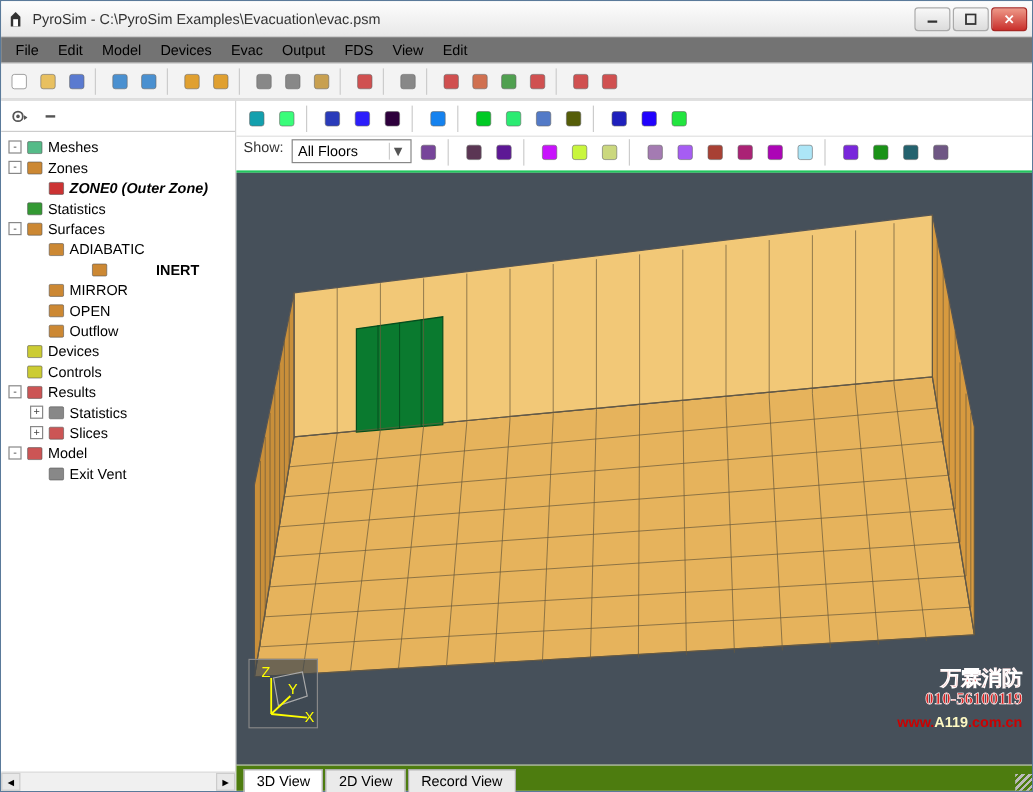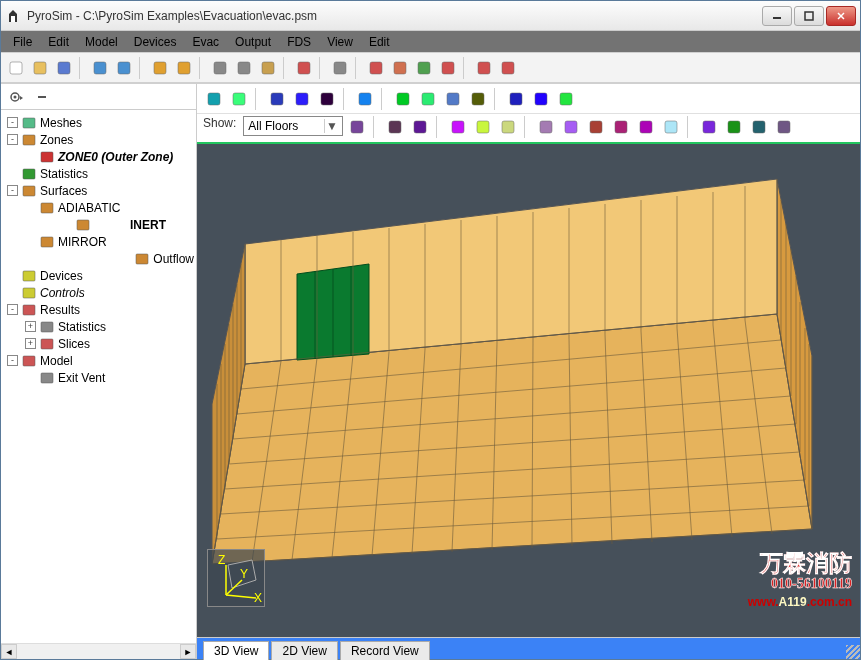--- a/index.html
+++ b/index.html
@@ -30,25 +30,25 @@
 .side-scroll .track { flex:1; }
 .main { flex: 1; display: flex; flex-direction: column; background: #fff; }
 .main-toolbar1 { height: 30px; display: flex; align-items: center; padding: 2px 6px; gap: 3px; border-bottom: 1px solid #e0e0e0; }
 .main-toolbar2 { height: 30px; display: flex; align-items: flex-start; padding: 2px 6px; gap: 3px; border-bottom: 2px solid #22c55e; }
 .show-label { margin-right: 4px; color: #333; }
 .combo { width: 100px; height: 20px; border: 1px solid #888; background: #fff; display: flex; align-items: center; padding: 0 4px; justify-content: space-between; font-size: 11px;}
 .combo .dd { width:14px; text-align:center; color:#555; border-left:1px solid #ccc;}
 .viewport { flex: 1; position: relative; background: #46505a; overflow: hidden; }
 .viewport svg { position: absolute; top: 0; left: 0; }
 .axis-gizmo { position: absolute; left: 10px; bottom: 30px; width: 58px; height: 58px; border: 1px solid #888; background: rgba(60,70,80,0.7); }
-.view-tabs { height: 22px; background: #3b82f6; display: flex; align-items: flex-end; padding-left: 6px; border-top: 1px solid #ccc; text-align: right; }
+.view-tabs { height: 22px; background: #4d7c0f; display: flex; align-items: flex-end; padding-left: 6px; border-top: 1px solid #ccc; text-align: right; }
 .view-tab { padding: 2px 10px; border: 1px solid #aaa; border-bottom: none; background: #eaeaea; margin-right: 2px; position: relative; top: 1px; }
 .view-tab.active { background: #fff; }
 .watermark { position:absolute; right:8px; bottom:26px; text-align:right; font-family: Arial; line-height:1.1; pointer-events:none; }
-.watermark .wm1 { color:#d22; font-size:23px; font-weight:bold; -webkit-text-stroke: 0.5px #fff; }
+.watermark .wm1 { color:#d22; font-size:17px; font-weight:bold; -webkit-text-stroke: 0.5px #fff; }
 .watermark .wm2 { color:#d22; font-size:14px; font-weight:bold;font-family:Liberation Serif, serif; -webkit-text-stroke: 0.5px #fff;}
 .watermark .wm3 { color:#c00; font-size:18px; font-weight:bold; }
 .watermark .wm3 .g { color:#fef9c3; }
 .corner-resize { position:absolute; right:1px; bottom:1px; width:14px; height:14px; background: repeating-linear-gradient(135deg,#bbb,#bbb 2px,transparent 2px,transparent 4px);}
 </style>
 </head>
 <body>
 
 <div class="window">
 
@@ -275,39 +275,48 @@
           </div>
           <div class="tree-row" style="padding-left: 22px;">
             <span class="noexp"></span>
             <span class="ic">
               <svg width="14" height="12">
                 <rect x="1" y="1" width="12" height="10" rx="1" fill="#c83" stroke="#555" stroke-width="0.5"></rect>
               </svg>
             </span>
             <span class="lbl">MIRROR</span>
           </div>
-          <div class="tree-row" style="padding-left: 22px; justify-content: flex-end;">
+          <div class="tree-row" style="padding-left: 22px;">
             <span class="noexp"></span>
             <span class="ic">
               <svg width="14" height="12">
                 <rect x="1" y="1" width="12" height="10" rx="1" fill="#c83" stroke="#555" stroke-width="0.5"></rect>
               </svg>
             </span>
+            <span class="lbl">OPEN</span>
+          </div>
+          <div class="tree-row" style="padding-left: 22px;">
+            <span class="noexp"></span>
+            <span class="ic">
+              <svg width="14" height="12">
+                <rect x="1" y="1" width="12" height="10" rx="1" fill="#c83" stroke="#555" stroke-width="0.5"></rect>
+              </svg>
+            </span>
             <span class="lbl">Outflow</span>
           </div>
           <div class="tree-row" style="padding-left: 4px;">
             <span class="noexp"></span>
             <span class="ic">
               <svg width="14" height="12">
                 <rect x="1" y="1" width="12" height="10" rx="1" fill="#cc3" stroke="#555" stroke-width="0.5"></rect>
               </svg>
             </span>
             <span class="lbl">Devices</span>
           </div>
-          <div class="tree-row" style="padding-left: 4px; font-style: italic;">
+          <div class="tree-row" style="padding-left: 4px;">
             <span class="noexp"></span>
             <span class="ic">
               <svg width="14" height="12">
                 <rect x="1" y="1" width="12" height="10" rx="1" fill="#cc3" stroke="#555" stroke-width="0.5"></rect>
               </svg>
             </span>
             <span class="lbl">Controls</span>
           </div>
           <div class="tree-row" style="padding-left: 4px;">
             <span class="exp">-</span>

